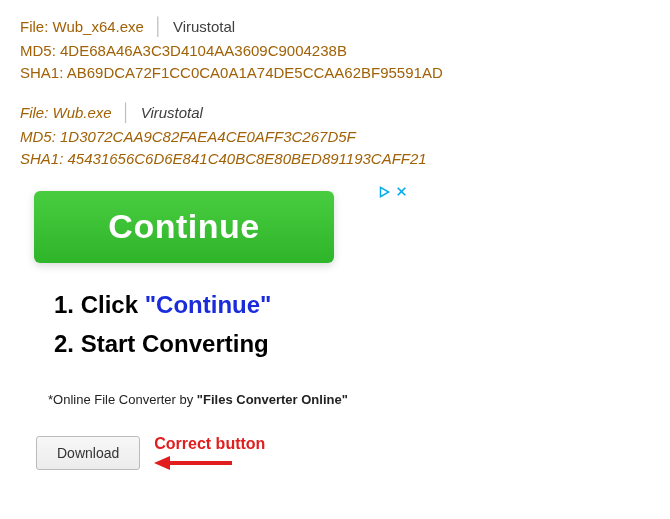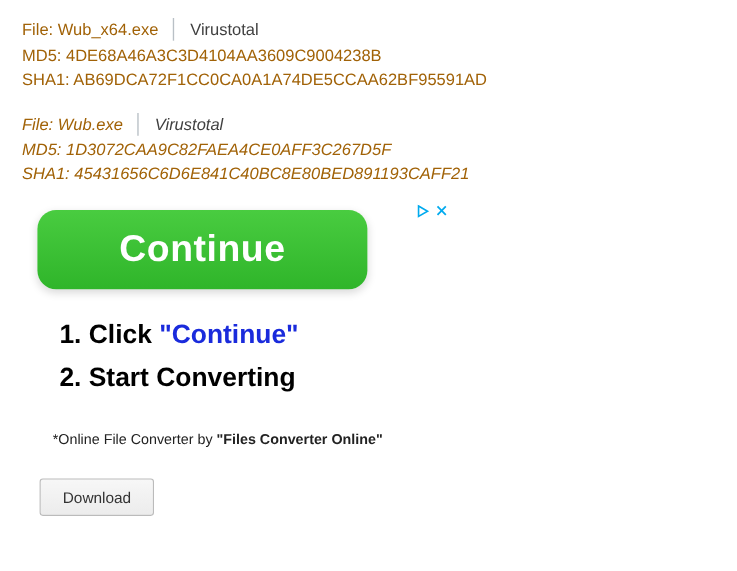--- a/index.html
+++ b/index.html
@@ -37,21 +37,21 @@
     gap: 4px;
     align-items: center;
     color: #00aaee;
     font-size: 14px;
   }
   .ad-icons svg { display: block; }
 
   .continue-btn {
     width: 300px;
     height: 72px;
-    border-radius: 17px;
+    border-radius: 6px;
     background: linear-gradient(#49cc40, #2fb52a);
     box-shadow: 0 3px 8px rgba(0,0,0,0.15);
     display: flex;
     align-items: center;
     justify-content: center;
     cursor: pointer;
     user-select: none;
     margin-top: 14px;
   }
   .continue-btn span {
@@ -176,15 +176,22 @@
     <div class="disclaimer">
       <span>*Online File Converter by </span><b>"Files Converter Online"</b>
     </div>
   </div>
 
   <div class="bottom-row">
     <button class="download-btn">
       <span>Download</span>
     </button>
 
+    <div class="callout">
+      <span class="callout-text">Correct button</span>
+      <svg width="80" height="16" viewBox="0 0 80 16">
+        <line x1="78" y1="8" x2="10" y2="8" stroke="#e11d1d" stroke-width="4"></line>
+        <polygon points="0,8 16,1 16,15" fill="#e11d1d"></polygon>
+      </svg>
+    </div>
   </div>
 
 </div>
 
 </body></html>

